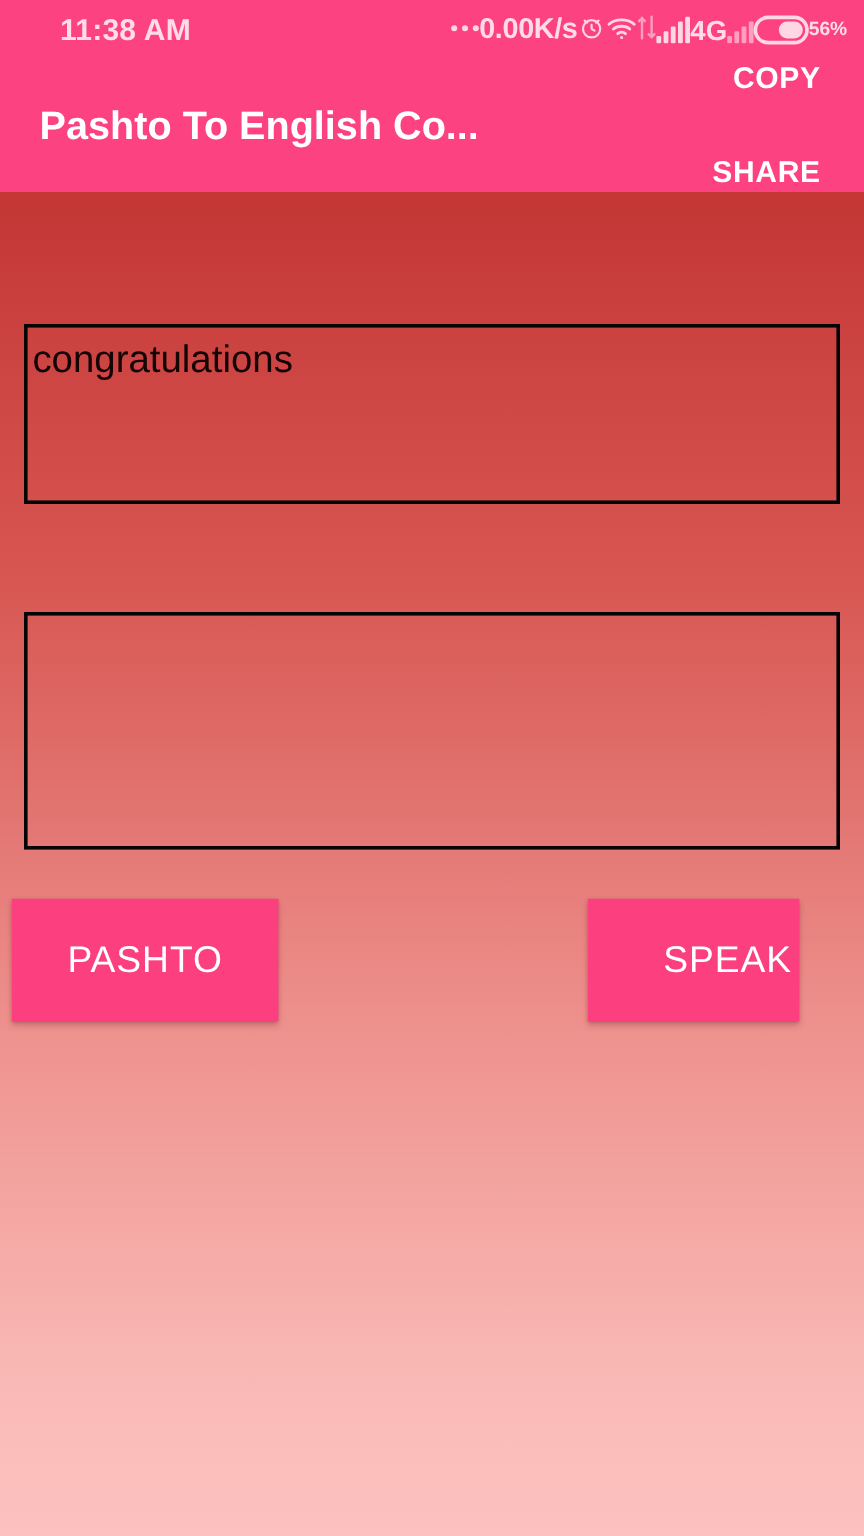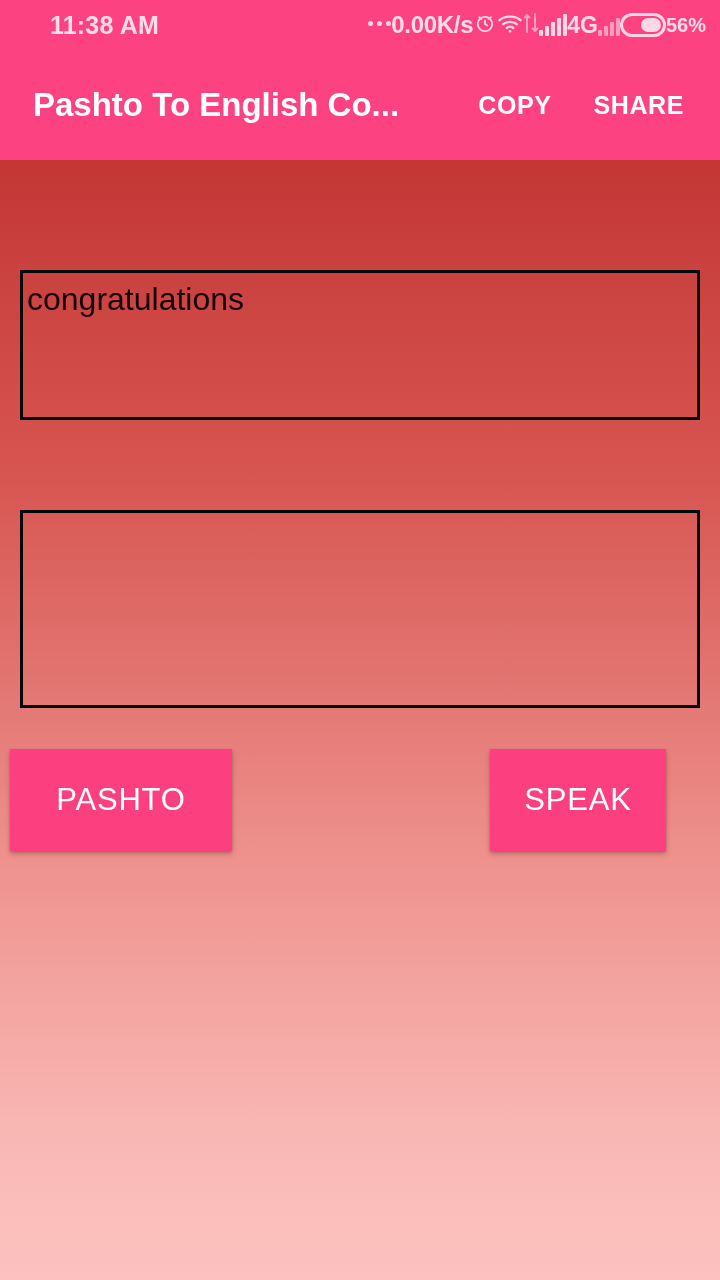--- a/index.html
+++ b/index.html
@@ -97,21 +97,21 @@
     box-sizing: border-box;
   }
   #battery-fill {
     position: absolute;
     right: 2px; top: 2px; bottom: 2px;
     width: 52%;
     background: #FFD7E4;
     border-radius: 9px;
   }
   #battery-pct {
-    font-size: 20px;
+    font-size: 16px;
     font-weight: bold;
     color: #FFDCE8;
   }
 
   
   #app-bar {
     position: absolute;
     left: 0; top: 50px;
     width: 720px;
     height: 110px;
@@ -127,20 +127,21 @@
     color: #FFFFFF;
     white-space: nowrap;
     overflow: hidden;
   }
   #app-actions {
     margin-left: auto;
     display: flex;
     align-items: flex-end;
     gap: 38px;
     padding-right: 16px;
+    flex-direction: column;
   }
   .app-action {
     font-size: 25px;
     font-weight: bold;
     color: #FFFFFF;
     letter-spacing: 0.6px;
     cursor: pointer;
     background: none;
     border: none;
     font-family: "Liberation Sans", sans-serif;
@@ -204,21 +205,21 @@
     font-family: "Liberation Sans", sans-serif;
     font-size: 31px;
     font-weight: normal;
     letter-spacing: 0.8px;
     box-shadow: 0 3px 5px rgba(90, 30, 40, 0.30),
                 0 1px 2px rgba(90, 30, 40, 0.22);
     cursor: pointer;
   }
   #btn-pashto  { left: 10px;  width: 222px; }
   #btn-english { left: 249px; width: 222px; }
-  #btn-speak   { left: 490px; width: 176px; }
+  #btn-speak   { left: 490px; width: 176px; text-align: right; }
 </style>
 </head>
 <body>
 
 <div id="phone">
 
   <div id="status-bar">
     <span id="status-clock">11:38 AM</span>
 
     <div id="status-right">

